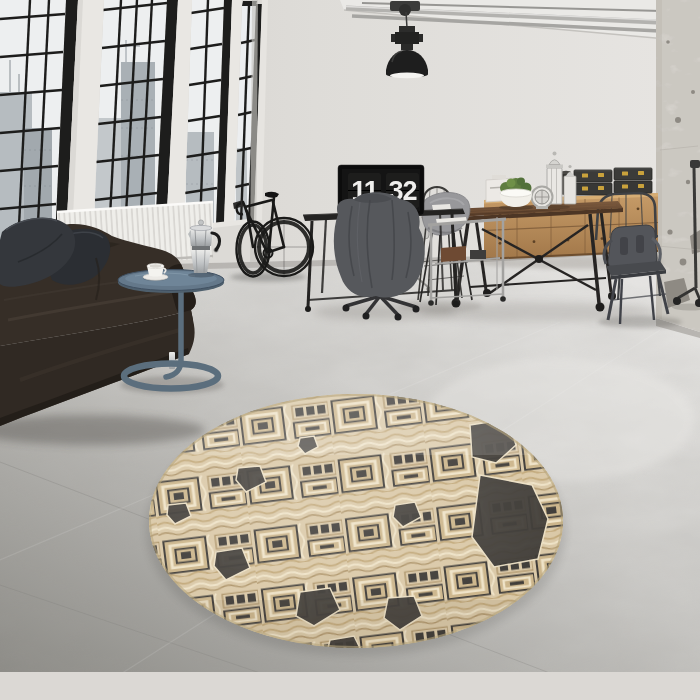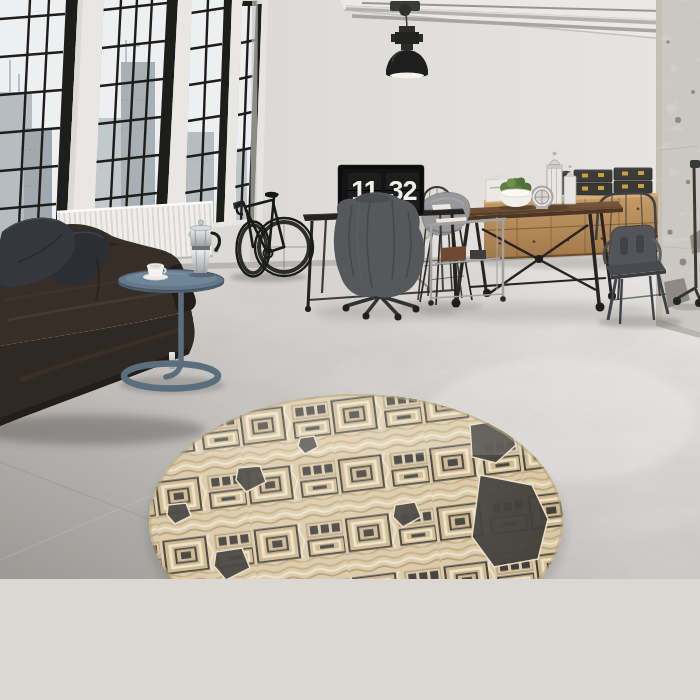--- a/index.html
+++ b/index.html
@@ -1,16 +1,16 @@
 <!DOCTYPE html>
 <html style="--wall: #dbd8d4; --ceiling: #e9e8e5; --window-frame: #1d1d1c; --glass: #eef0f1; --city-buildings: #aeb4b8; --radiator: #f0efec; --floor-near: #8f8e8a; --floor-far: #eceae7; --sofa-leather: #372f28; --pillows: #33363b; --side-table: #5f7383; --moka-pot: #c7cacc; --coffee-cup: #f6f5f2; --bicycle: #191918; --pendant-lamp: #1f1f1f; --monitor: #0d0d0d; --clock-digits: #f0efed; --jacket: #56585c; --table-wood: #6a4a32; --iron-legs: #262423; --sideboard-wood: #b78c5b; --storage-boxes: #3b3b39; --box-clasps: #c9a23c; --plant-moss: #5f7d40; --gray-chair: #98989b; --metal-chairs: #4a4c4f; --column-plaster: #eae7e2; --rug-base: #d9c7a5; --rug-cream: #ecdfc2; --rug-tan: #bda47a; --rug-dark: #3b3834;"><head>
 <meta charset="utf-8">
 <style>
   html,body{margin:0;padding:0;background:var(--wall,#dbd8d4);}
-  .stage{position:relative;width:700px;height:579px;overflow:hidden;background:#dbd8d4;}
+  .stage{position:relative;width:700px;height:672px;overflow:hidden;background:#dbd8d4;}
   svg{display:block;}
   .digits{font:700 27px "Liberation Sans", sans-serif;fill:#f0efed;letter-spacing:-1px;}
 </style>
 </head>
 <body>
 
 <div class="stage">
 <svg width="700" height="700" viewBox="0 0 700 700">
 <defs>
   <linearGradient id="wallG" x1="0" y1="0" x2="1" y2="0">

